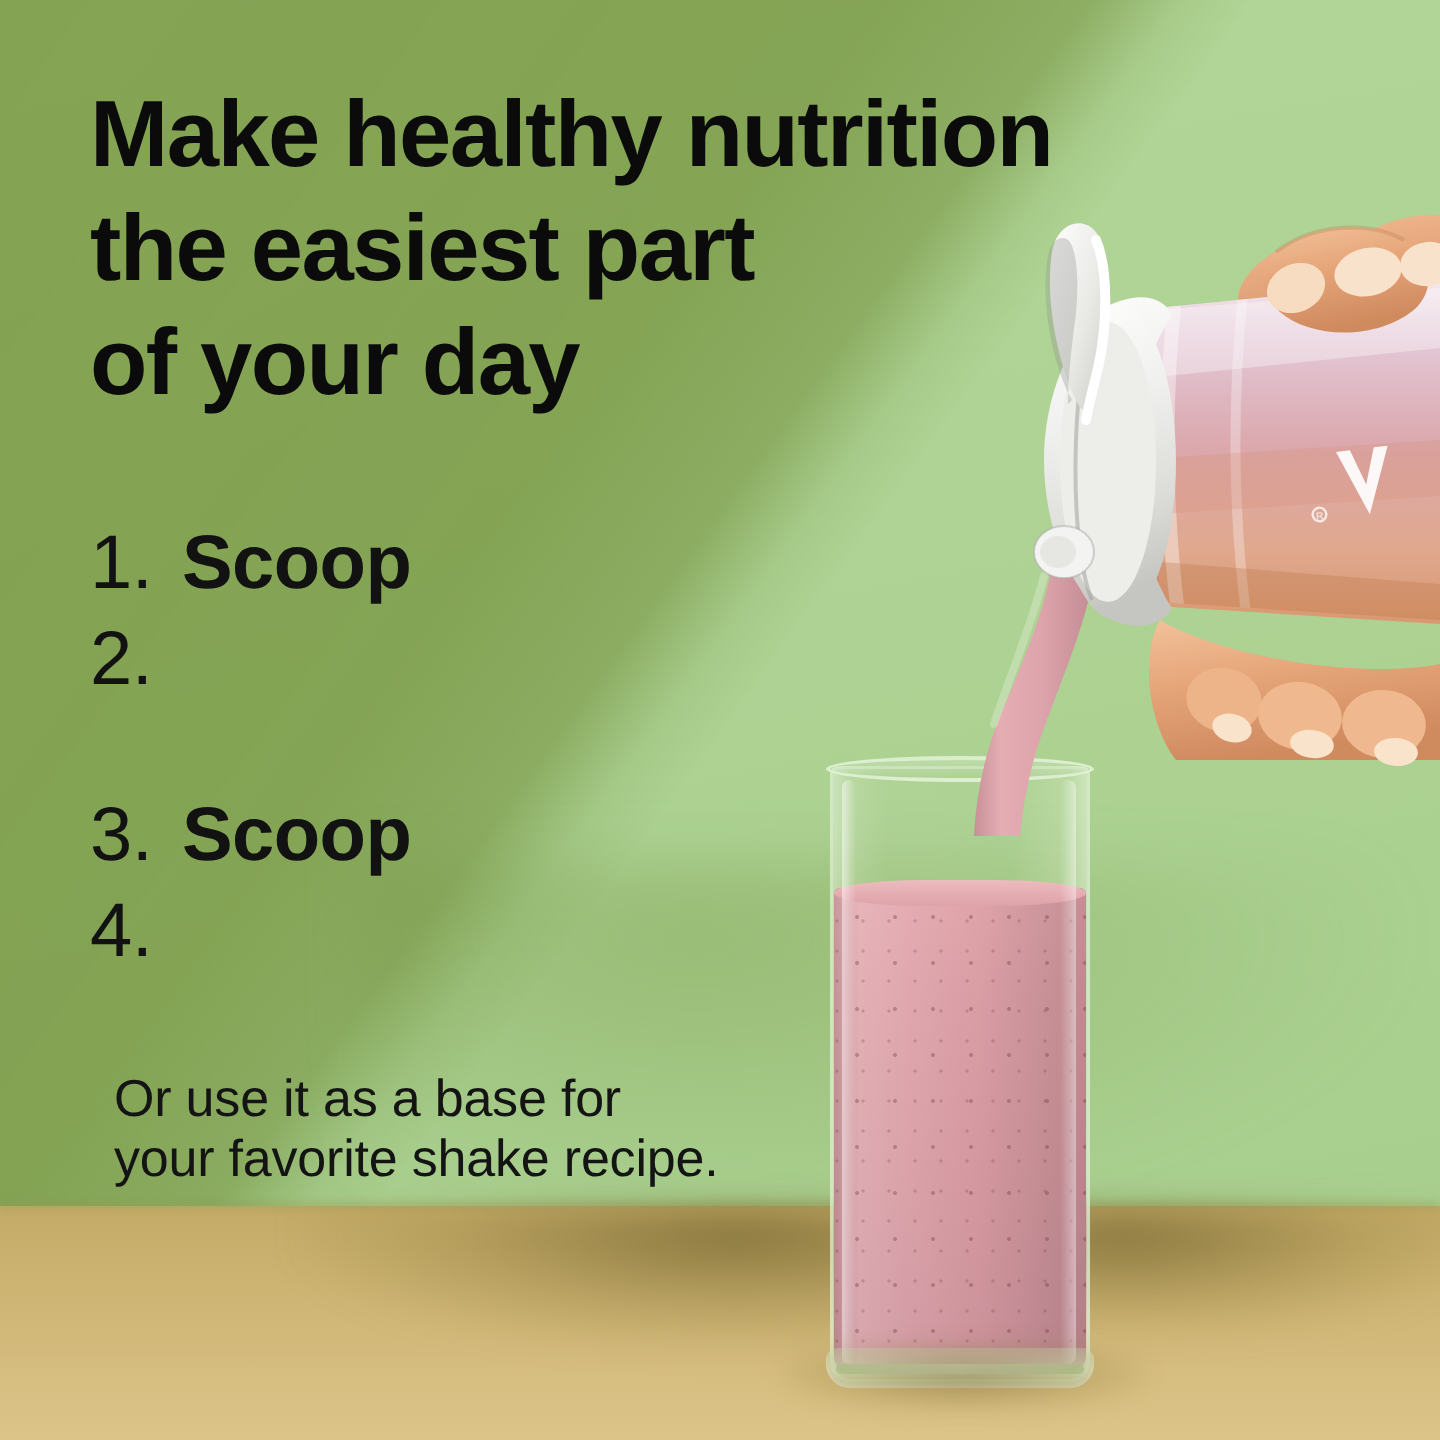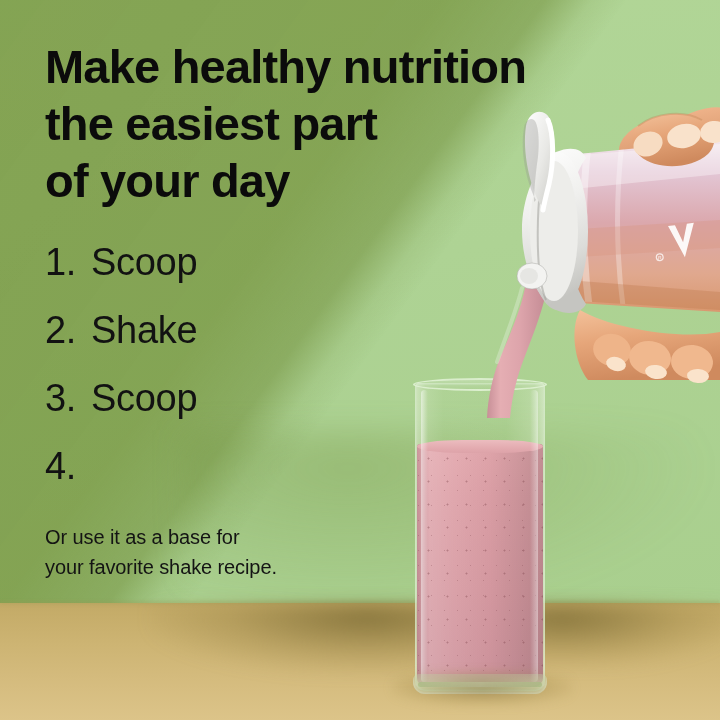--- a/index.html
+++ b/index.html
@@ -119,28 +119,28 @@
     line-height: 44px;
     font-weight: 400;
     color: #121212;
     letter-spacing: -0.3px;
   }
   .step-num {
     width: 46px;
     flex: 0 0 46px;
     font-weight: 400;
   }
-  .step-label { font-weight: 400; }
+  .step-label { font-weight: 700; margin-top: 20px; }
 
   .subnote {
     position: absolute;
     left: 0; top: 522px;
     width: 360px;
-    margin: 0;
-    font-size: 20px;
+    margin: 12px;
+    font-size: 26px;
     line-height: 30px;
     font-weight: 400;
     color: #141414;
     white-space: pre-line;
     letter-spacing: -0.1px;
   }
 
   
   .glass-wrap {
     position: absolute;
@@ -270,21 +270,20 @@
 the easiest part
 of your day</h1>
 
     <ol class="steps">
       <li class="step">
         <span class="step-num">1.</span>
         <span class="step-label">Scoop</span>
       </li>
       <li class="step">
         <span class="step-num">2.</span>
-        <span class="step-label">Shake</span>
       </li>
       <li class="step">
         <span class="step-num">3.</span>
         <span class="step-label">Scoop</span>
       </li>
       <li class="step">
         <span class="step-num">4.</span>
       </li>
     </ol>
 

